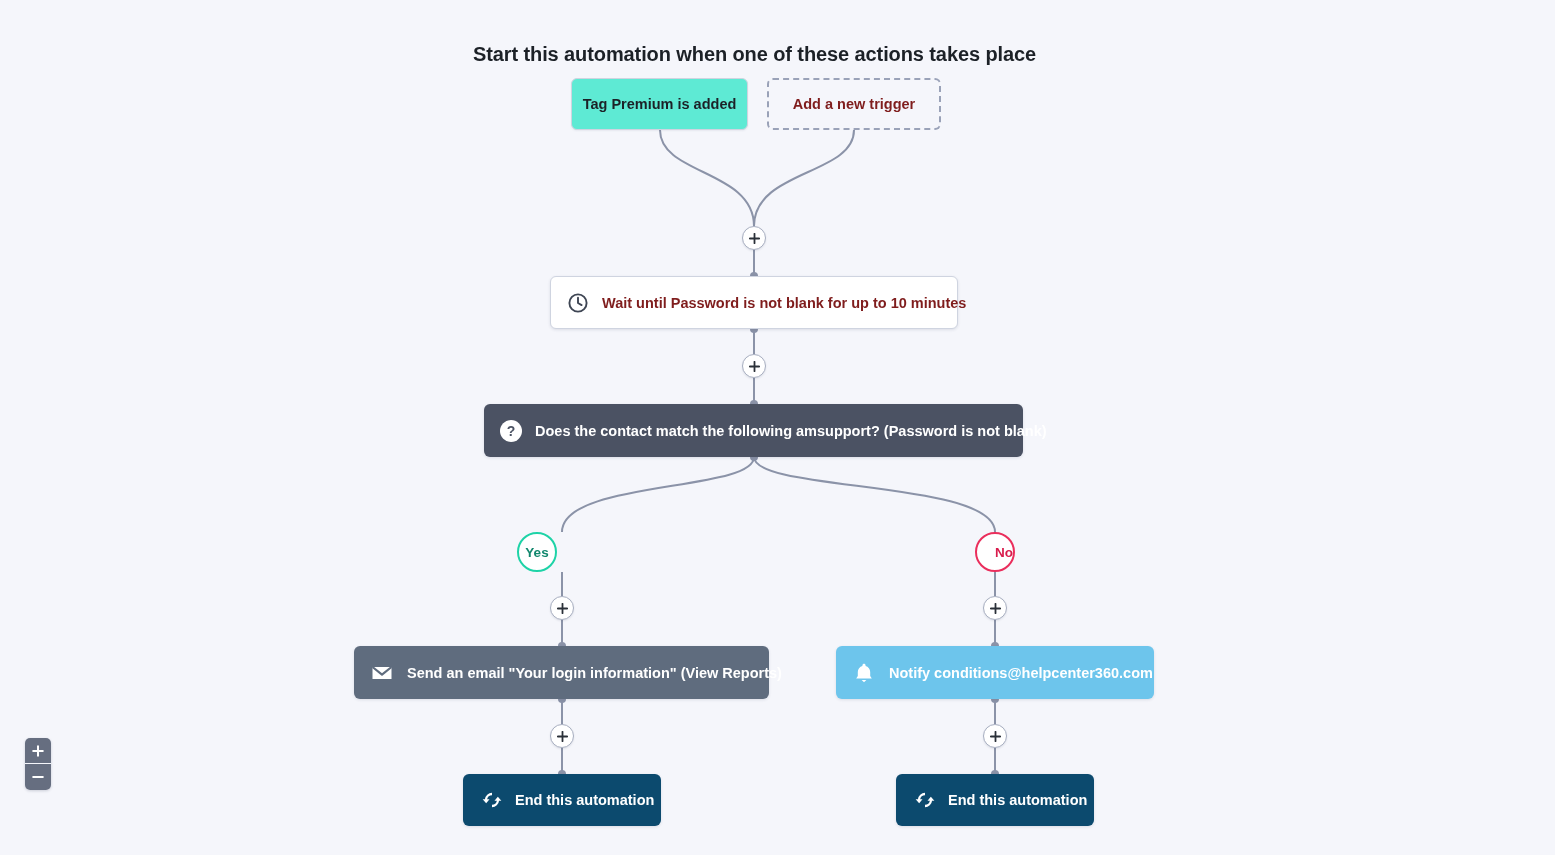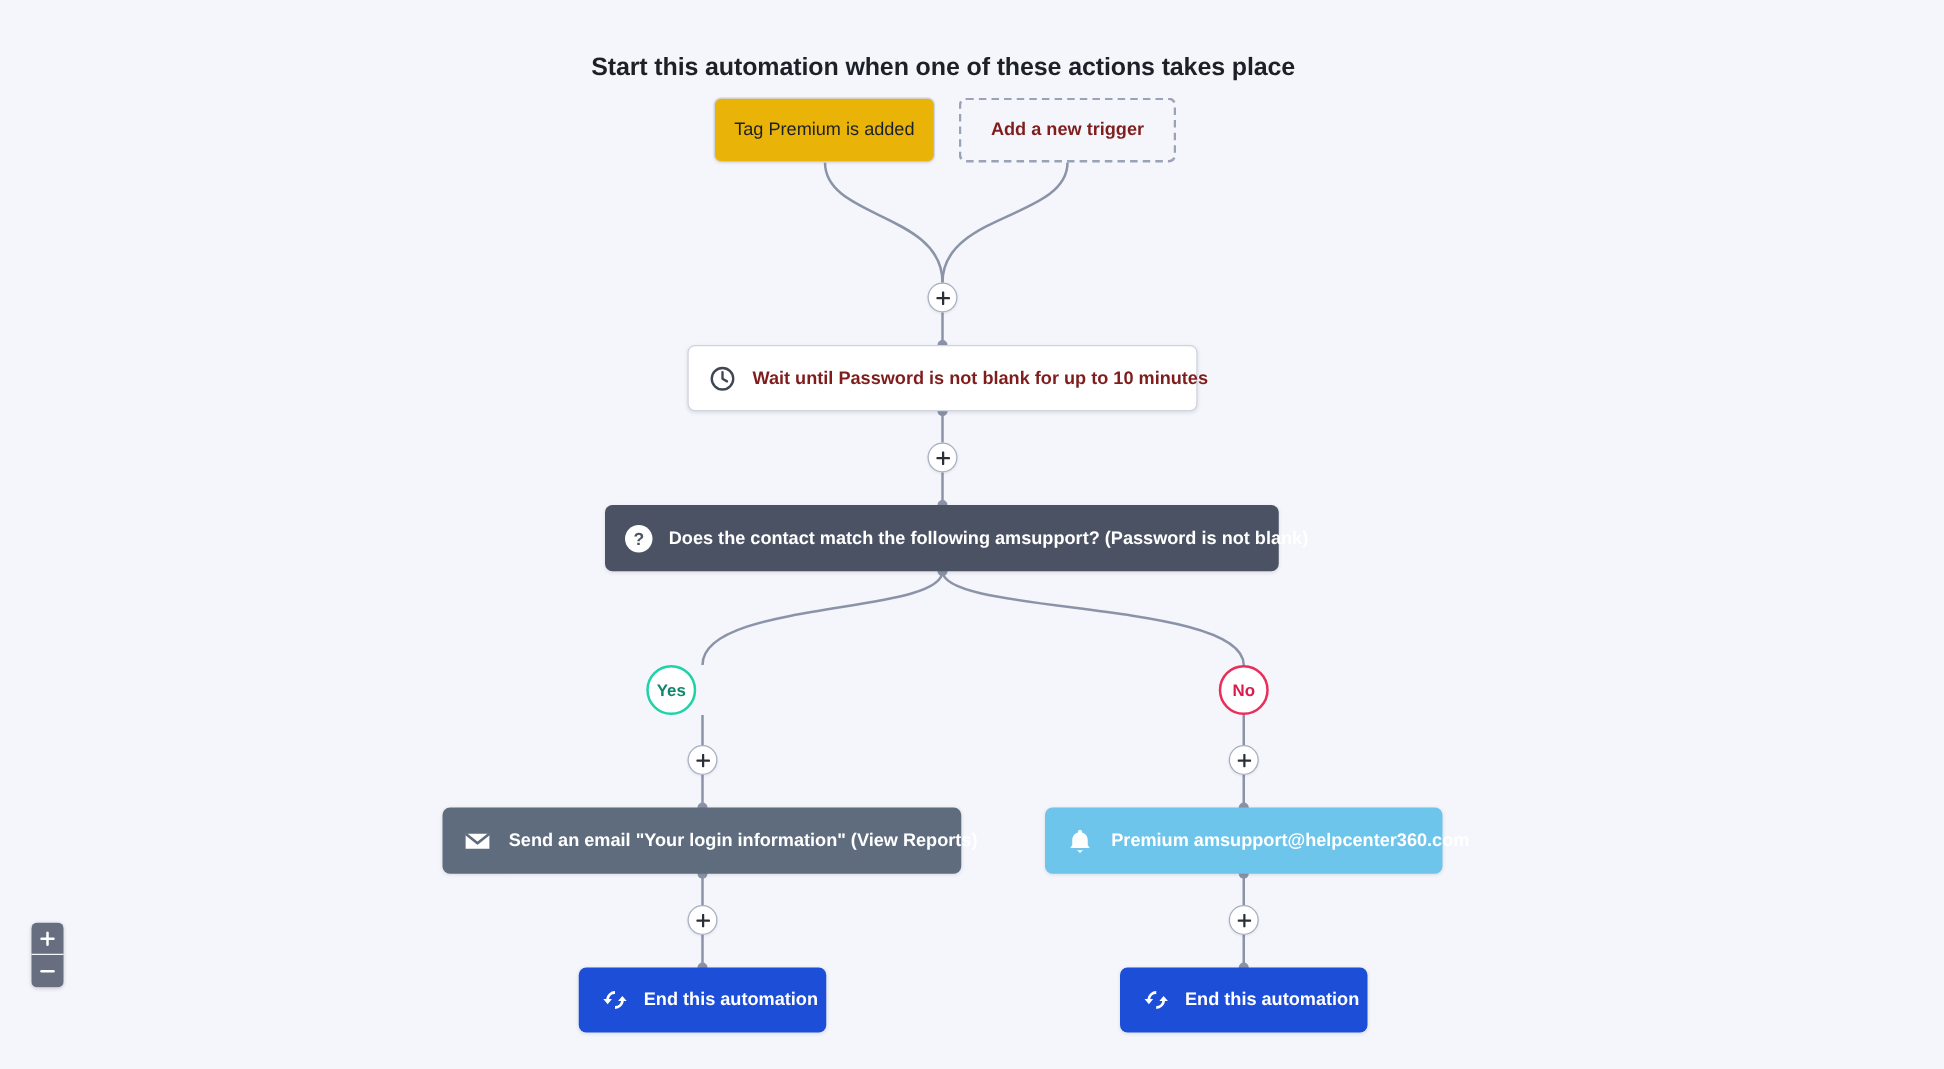--- a/index.html
+++ b/index.html
@@ -29,27 +29,27 @@
     width: 1509px;
     text-align: center;
     font-size: 20px;
     font-weight: bold;
     color: #1c2127;
     letter-spacing: -0.1px;
   }
 
   
   .trigger {
-    background: #eab308;
+    background: #5eead4;
     border: 1px solid #cfd4e0;
     border-radius: 6px;
     box-shadow: 0 1px 2px rgba(40,50,80,0.07);
     display: flex; align-items: center; justify-content: center;
     font-size: 14.5px;
-    font-weight: normal;
+    font-weight: bold;
     color: #1c2127;
     cursor: pointer;
   }
   .trigger.dashed {
     background: transparent;
     border: 2px dashed #9aa2b8;
     box-shadow: none;
     font-weight: bold;
     color: #7f1d1d;
   }
@@ -94,21 +94,21 @@
   .card.email .txt { color: #ffffff; }
 
   .card.notify {
     background: #6dc5ec;
     color: #ffffff;
     padding-left: 16px;
   }
   .card.notify .txt { color: #ffffff; }
 
   .card.endauto {
-    background: #1d4ed8;
+    background: #0c4a6e;
     color: #ffffff;
     padding-left: 18px;
   }
   .card.endauto .txt { color: #ffffff; }
 
   
   .qbadge {
     width: 22px; height: 22px;
     border-radius: 50%;
     background: #ffffff;
@@ -242,21 +242,21 @@
   </div>
 
   <div class="node card cond" style="left:484px; top:404px; width:539px; height:53px;">
     <span class="ico qbadge">?</span>
     <span class="txt" style="margin-left:13px;">Does the contact match the following amsupport? (Password is not blank)</span>
   </div>
 
   <div class="branch yes" style="left:517px; top:532px;">
     <span>Yes</span>
   </div>
-  <div class="branch no" style="left:975px; top:532px;">
+  <div class="branch no" style="left:975px; top:532px;justify-content:flex-end;">
     <span>No</span>
   </div>
 
   <div class="plus" style="left:550px; top:596px;">
     <svg width="11" height="11" viewBox="0 0 11 11">
       <path d="M5.5,0.8 V10.2 M0.8,5.5 H10.2" stroke="#2a3038" stroke-width="1.8" stroke-linecap="round"></path>
     </svg>
   </div>
 
   <div class="node card email" style="left:354px; top:646px; width:415px; height:53px;">
@@ -291,21 +291,21 @@
     </svg>
   </div>
 
   <div class="node card notify" style="left:836px; top:646px; width:318px; height:53px;">
     <span class="ico">
       <svg width="24" height="24" viewBox="0 0 24 24">
         <path d="M12,2.8 C12.9,2.8 13.6,3.5 13.6,4.4 L13.6,5 C16.3,5.7 18.2,8.1 18.2,11 L18.2,15 L19.8,17.4 L4.2,17.4 L5.8,15 L5.8,11 C5.8,8.1 7.7,5.7 10.4,5 L10.4,4.4 C10.4,3.5 11.1,2.8 12,2.8 Z" fill="#ffffff"></path>
         <path d="M9.6,19.1 L14.4,19.1 L12,21.3 Z" fill="#ffffff"></path>
       </svg>
     </span>
-    <span class="txt" style="margin-left:13px;">Premium amsupport@helpcenter360.com</span>
+    <span class="txt" style="margin-left:13px;">Notify conditions@helpcenter360.com</span>
   </div>
 
   <div class="plus" style="left:983px; top:724px;">
     <svg width="11" height="11" viewBox="0 0 11 11">
       <path d="M5.5,0.8 V10.2 M0.8,5.5 H10.2" stroke="#2a3038" stroke-width="1.8" stroke-linecap="round"></path>
     </svg>
   </div>
 
   <div class="node card endauto" style="left:896px; top:774px; width:198px; height:52px;">
     <span class="ico">

